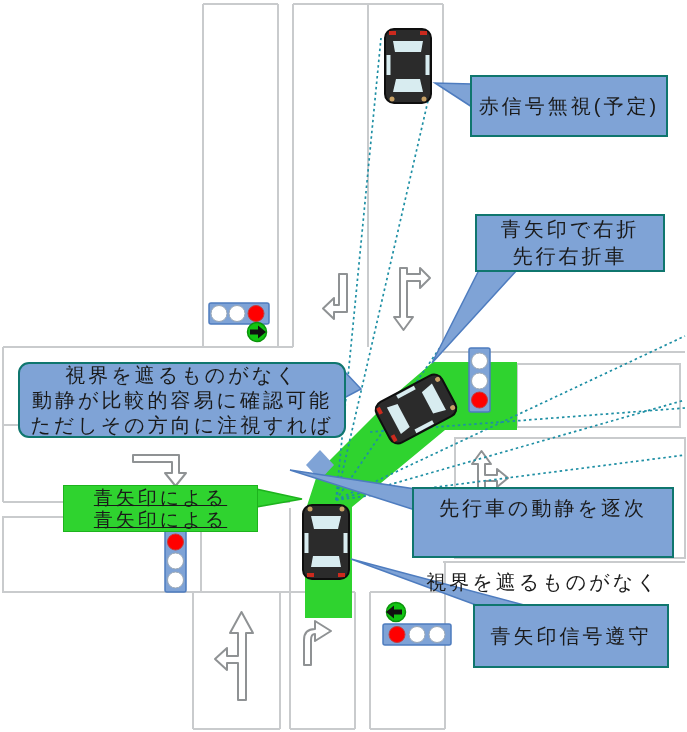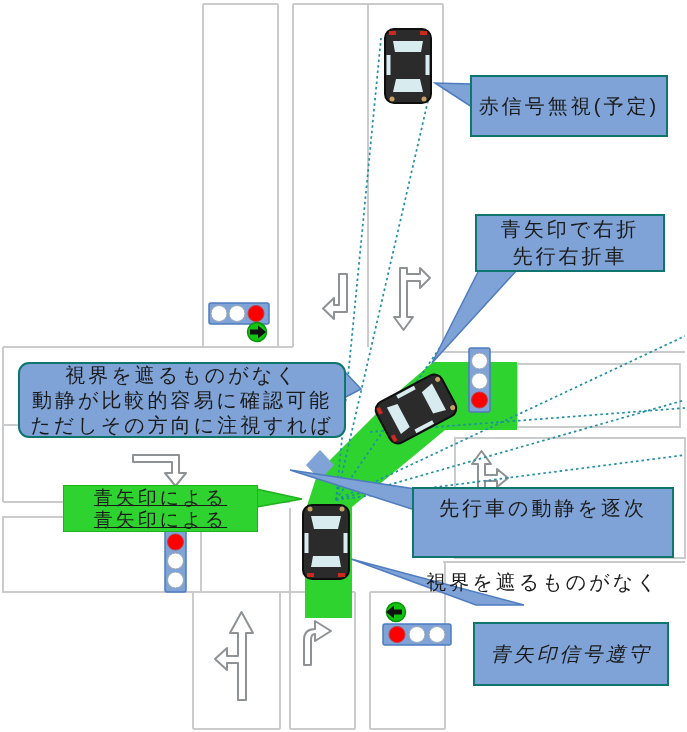--- a/index.html
+++ b/index.html
@@ -185,17 +185,17 @@
 <div class="callout green c-protection" style="left:63px;top:485px;width:195px;height:47px;text-decoration:underline;">
   <div class="cl">青矢印による</div>
   <div class="cl">青矢印による</div>
 </div>
 
 <div class="callout blue c-duty" style="left:412px;top:487px;width:262px;height:71px;">
   <div class="cl">先行車の動静を逐次</div>
   <div class="cl">視界を遮るものがなく</div>
 </div>
 
-<div class="callout blue c-follower" style="left:473px;top:622px;width:196px;height:64px;font-style:italic;">
+<div class="callout blue c-follower" style="left:473px;top:604px;width:196px;height:64px;">
   <div class="cl">青矢印信号遵守</div>
 </div>
 
 </div>
 
 </body></html>

